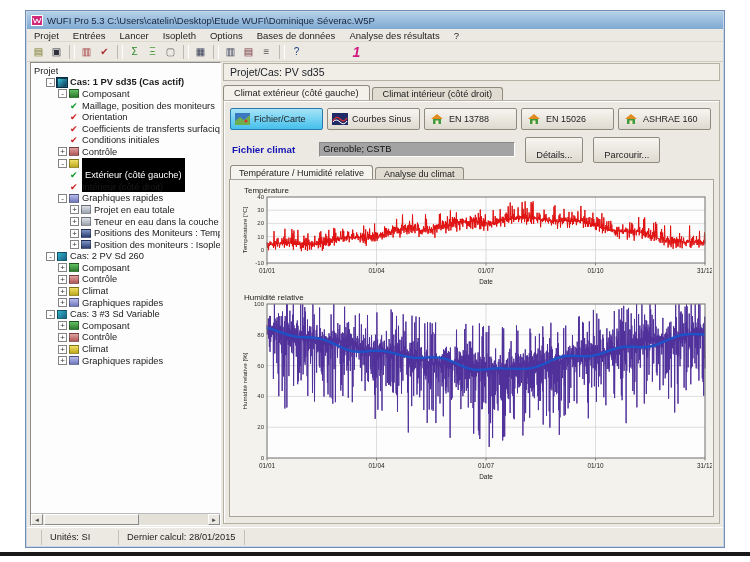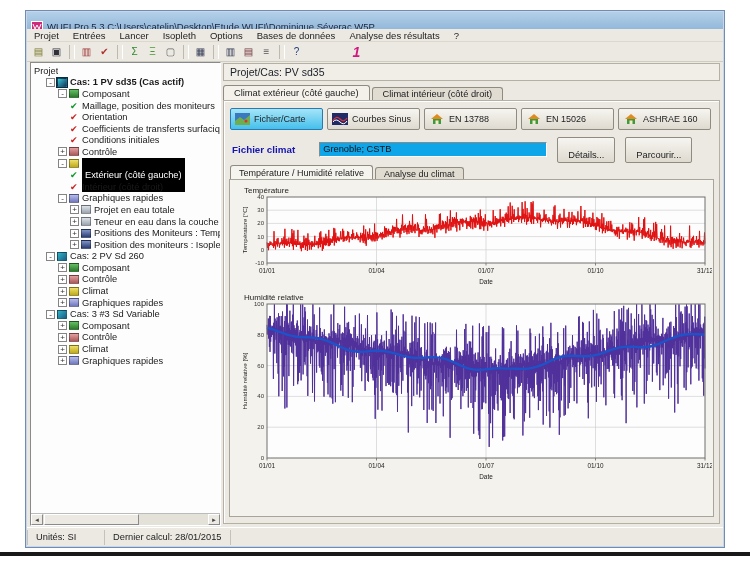--- a/index.html
+++ b/index.html
@@ -3,21 +3,21 @@
 <meta charset="utf-8">
 <style>
   * { margin:0; padding:0; box-sizing:border-box; }
   html,body { width:750px; height:562px; background:#ffffff; overflow:hidden;
               font-family:"Liberation Sans", sans-serif; }
   #stage { position:relative; width:750px; height:562px; background:#fff; }
   #app { position:absolute; left:25px; top:10px; width:700px; height:538px;
          background:#ece9e2; border:1px solid #6f8cb4; box-shadow:0 0 0 1px #c9d6e8 inset; }
 
   
-  .titlebar { position:absolute; left:1px; top:1px; right:1px; height:28px;
+  .titlebar { position:absolute; left:1px; top:1px; right:1px; height:17px;
     background:linear-gradient(#b3d0e8,#7fa9d2); display:flex; align-items:center;
     padding:0 4px; gap:4px; }
   .titlebar .ttext { font-size:9.5px; color:#17243f; white-space:nowrap; overflow:hidden; }
 
   
   .menubar { position:absolute; left:1px; top:18px; right:1px; height:13px;
     background:#ece9e2; display:flex; align-items:center; border-bottom:1px solid #dcd8ce; }
   .menubar .mitem { font-size:9.5px; color:#222; padding:0 7px; cursor:default; }
 
   
@@ -77,42 +77,42 @@
   .src-buttons { position:absolute; left:6px; top:7px; height:22px; display:flex; gap:4px; }
   .srcbtn { width:93px; height:22px; background:linear-gradient(#f7f5f0,#dedad0);
     border:1px solid #8f8b80; border-radius:2px; display:flex; align-items:center; gap:4px;
     padding:0 4px; font-size:9px; color:#222; }
   .srcbtn.selected { background:linear-gradient(#a5e4f8,#45c0ec); border-color:#2a7ab0;align-items:center; }
   .srcbtn .bicon { flex:0 0 auto; display:flex; }
   .srcbtn .blabel { white-space:nowrap; overflow:hidden; }
 
   .climate-row { position:absolute; left:8px; top:40px; right:8px; height:17px; display:flex; align-items:center; }
   .climate-row .lbl { font-size:9.8px; font-weight:bold; color:#1414b4; margin-right:24px; }
-  .climate-row .input { width:228px; height:15px; background:#0ea5e9; border:1px solid;
+  .climate-row .input { width:196px; height:15px; background:#a3a3a3; border:1px solid;
     border-color:#8a8a8a #fff #fff #8a8a8a; font-size:9.3px; color:#111; padding:1px 0 0 3px; }
   .climate-row button { margin-left:10px; height:16px; font-size:9.3px; color:#222;
     background:linear-gradient(#f7f5f0,#dedad0); border:1px solid #8f8b80; border-radius:2px; padding:12px 10px;
     font-family:"Liberation Sans", sans-serif; }
 
   .tabs-inner { position:absolute; left:6px; top:64px; height:14px; display:flex; align-items:flex-end; }
   .tab2 { border:1px solid #8f8b80; border-bottom:none; border-radius:3px 3px 0 0;
     background:#e0dcd2; font-size:9px; color:#222; padding:0 8px; height:12px; line-height:12px; margin-right:2px; }
   .tab2.active { background:#f6f4ee; height:14px; line-height:14px; }
 
   .chart-panel { position:absolute; left:5px; top:78px; right:5px; bottom:6px;
     background:#f4f2ec; border:1px solid #a8a49a; }
   .chart-panel svg { position:absolute; left:10px; }
   #chart-temp { top:5px; }
   #chart-hum  { top:112px; }
 
   
   .statusbar { position:absolute; left:1px; right:1px; bottom:1px; height:19px; background:#ece9e2;
     border-top:1px solid #fff; display:flex; align-items:center; font-size:9.3px; color:#222; }
   .statusbar .cell { padding:0 8px; height:15px; line-height:15px; border-right:1px solid #c6c2b8; }
-  .statusbar .cell:first-child { margin-left:0; border-left:1px solid #c6c2b8; width:78px; }
+  .statusbar .cell:first-child { margin-left:14px; border-left:1px solid #c6c2b8; width:78px; }
 
   #bottom-line { position:absolute; left:0; top:552px; width:750px; height:4px; background:#191919; }
 </style>
 </head>
 <body>
 
 <div id="stage">
   <div id="app">
 
     <div class="titlebar">

